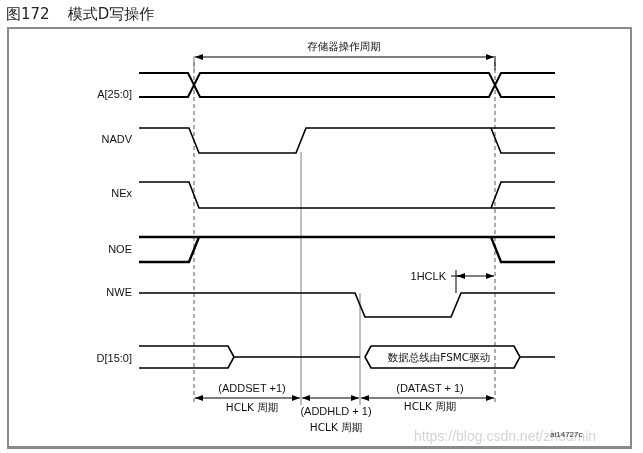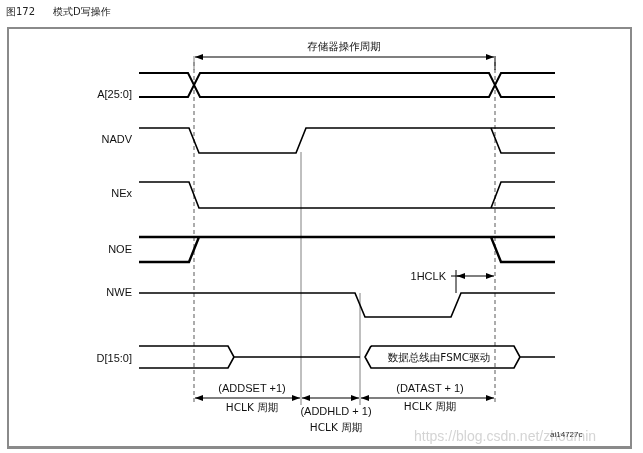--- a/index.html
+++ b/index.html
@@ -1,17 +1,17 @@
 <!DOCTYPE html>
 <html><head>
 <meta charset="utf-8">
 <style>
   html,body{margin:0;padding:0;background:#fff;}
   body{width:643px;height:453px;position:relative;overflow:hidden;font-family:"DejaVu Sans","Liberation Sans",sans-serif;}
-  .fig-title{position:absolute;left:6px;top:5px;font-size:10px;color:#222;white-space:nowrap;}
+  .fig-title{position:absolute;left:6px;top:5px;font-size:15px;color:#222;white-space:nowrap;}
   .fig-title .num{margin-right:18px;}
   .frame{position:absolute;left:7px;top:27px;width:625px;height:422px;border:2px solid #8a8a8a;border-bottom-width:3px;box-sizing:border-box;}
   svg{position:absolute;left:0;top:0;}
   .lbl{font-family:"Liberation Sans","DejaVu Sans",sans-serif;font-size:11px;fill:#111;}
   .cn{font-family:"DejaVu Sans",sans-serif;font-size:10.5px;fill:#111;}
   .wm{font-family:"Liberation Sans",sans-serif;font-size:14px;fill:#d4d4d4;}
   .small{font-family:"Liberation Sans",sans-serif;font-size:8px;fill:#333;}
 </style>
 </head>
 <body>

